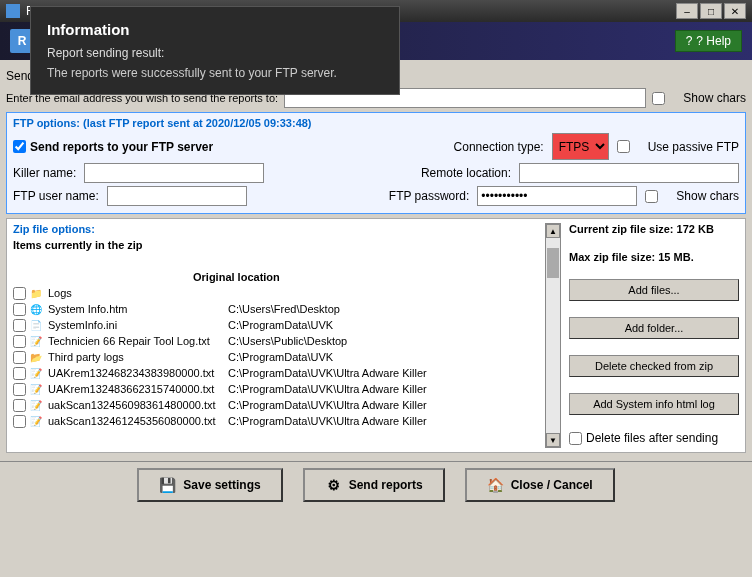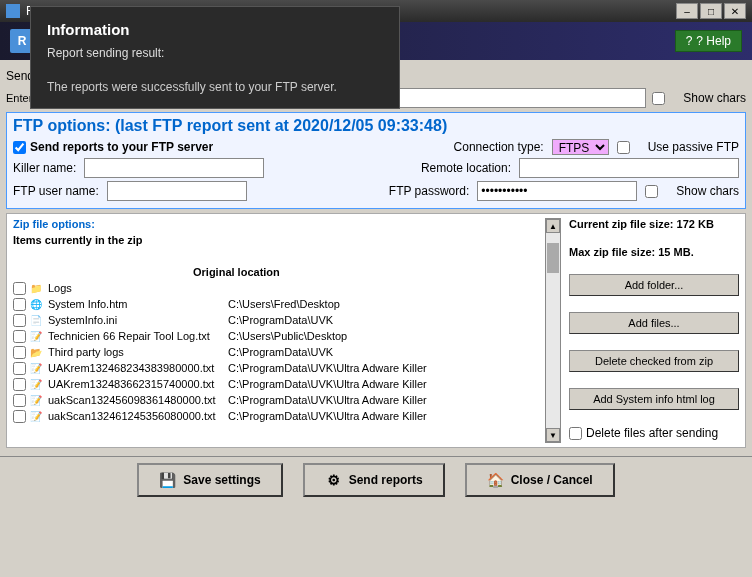--- a/index.html
+++ b/index.html
@@ -68,25 +68,25 @@
     .email-input { flex: 1; height: 20px; border: 1px solid #888; background: white; padding: 0 3px; }
     .show-chars-label { display: flex; align-items: center; gap: 18px; white-space: nowrap; }
 
     
     .ftp-section {
       border: 1px solid #4a9aff;
       background: #f0f4ff;
       margin: 4px 0;
       padding: 4px 6px;
     }
-    .ftp-title { color: #0066cc; font-size: 16px; font-weight: bold; margin-bottom: 4px; }
+    .ftp-title { color: #0066cc; font-size: 11px; font-weight: bold; margin-bottom: 4px; }
     .ftp-row { display: flex; align-items: center; gap: 8px; margin: 3px 0; }
     .ftp-checkbox { display: flex; align-items: center; gap: 4px; font-weight: bold; justify-content: flex-end; }
     .ftp-input { height: 20px; border: 1px solid #888; background: white; padding: 0 3px; }
-    .ftp-select { height: 16px; border: 1px solid #888; background: #f0abfc; padding: 0 2px; }
+    .ftp-select { height: 27px; border: 1px solid #888; background: #ef4444; padding: 0 2px; }
     .ftp-label { white-space: nowrap; }
 
     
     .zip-section {
       border: 1px solid #aaa;
       background: white;
       margin: 4px 0;
       padding: 4px 6px;
       display: flex;
       gap: 8px;
@@ -153,21 +153,21 @@
       top: 6px;
       left: 30px;
       background: #2a2a2a;
       color: white;
       padding: 14px 16px;
       width: 370px;
       z-index: 100;
       border: 1px solid #555;
     }
     .popup-title { font-size: 15px; font-weight: bold; color: white; margin-bottom: 8px; }
-    .popup-subtitle { font-size: 12px; color: #ddd; margin-bottom: 20px; }
+    .popup-subtitle { font-size: 12px; color: #ddd; margin-bottom: 6px; }
     .popup-text { font-size: 12px; color: #ccc; }
 
     input[type="checkbox"] { cursor: pointer; }
   </style>
 </head>
 <body>
 
 <div class="title-bar">
   <div class="title-bar-left">
     <div class="title-bar-icon">
@@ -319,22 +319,22 @@
       <div class="scroll-btn">▲</div>
       <div class="scroll-track">
         <div class="scroll-thumb"></div>
       </div>
       <div class="scroll-btn">▼</div>
     </div>
 
     <div class="zip-right">
       <div class="zip-info">Current zip file size: 172 KB</div>
       <div class="zip-info">Max zip file size: 15 MB.</div>
+      <button class="zip-btn">Add files...</button>
       <button class="zip-btn">Add folder...</button>
-      <button class="zip-btn">Add files...</button>
       <button class="zip-btn">Delete checked from zip</button>
       <button class="zip-btn">Add System info html log</button>
       <label class="zip-delete-label">
         <input type="checkbox" style="">
         <span>Delete files after sending</span>
       </label>
     </div>
   </div>
 
 </div>

